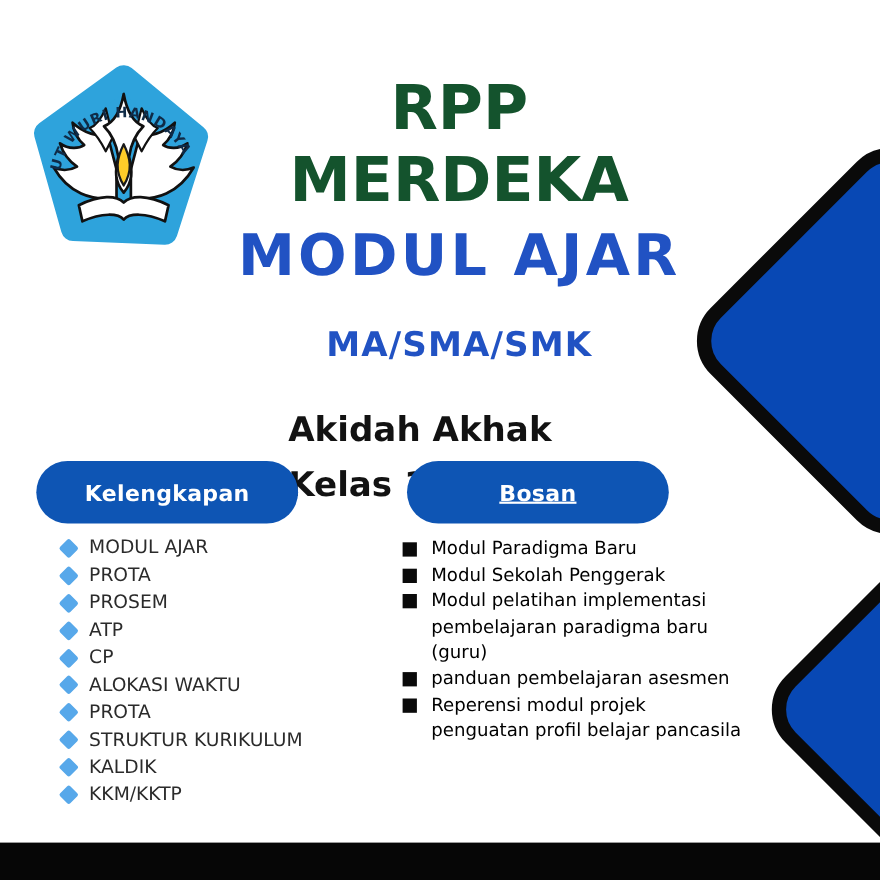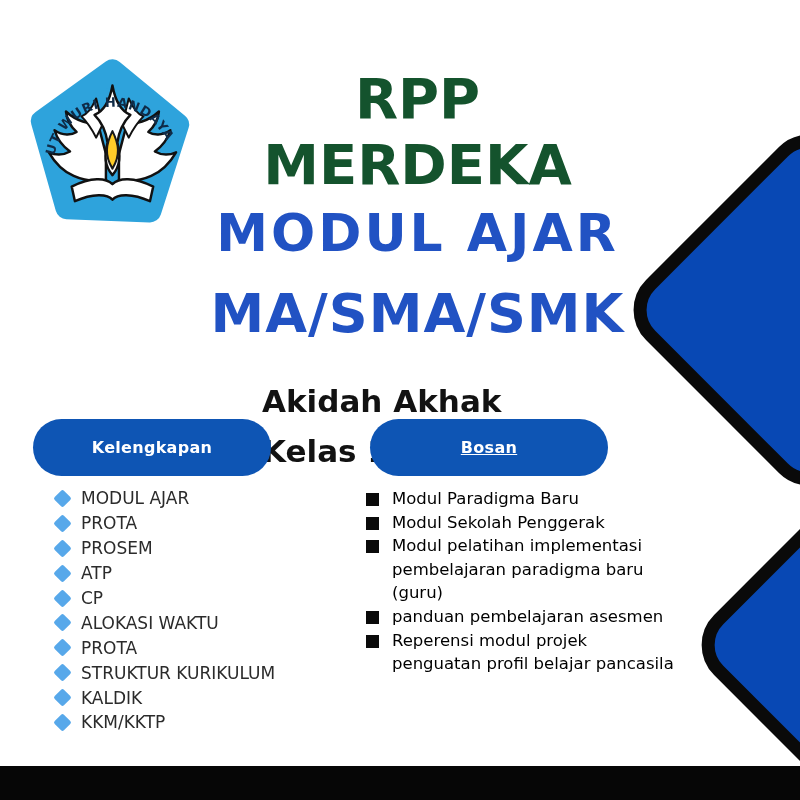--- a/index.html
+++ b/index.html
@@ -9,28 +9,28 @@
     margin:0 auto;
   }
   
   .deco{position:absolute;left:0;top:0;width:800px;height:800px;z-index:1;}
   
   .logo{position:absolute;left:26px;top:56px;width:168px;height:173px;z-index:2;}
   
   .header{position:absolute;left:195px;top:66px;width:445px;z-index:2;text-align:center;}
   .h-rpp{font-size:56px;font-weight:bold;color:#14532d;line-height:66px;letter-spacing:0;}
   .h-modul{font-size:52px;font-weight:bold;color:#2152C3;line-height:62px;letter-spacing:3px;margin-top:4px;}
-  .h-jenjang{font-size:54px;font-weight:bold;color:#2152C3;line-height:52px;letter-spacing:1px;margin-top:24px;}
-  .h-sub{margin-top:36px;padding-left:67px;text-align:left;}
+  .h-jenjang{font-size:31px;font-weight:bold;color:#2152C3;line-height:52px;letter-spacing:1px;margin-top:24px;}
+  .h-sub{margin-top:26px;padding-left:67px;text-align:left;}
   .h-sub div{font-size:31px;font-weight:bold;color:#121212;line-height:50px;}
   
   .pill{
     position:absolute;height:57px;border-radius:30px;background:#0E55B4;color:#ffffff;
     display:flex;align-items:center;justify-content:center;
-    font-size:16px;font-weight:bold;z-index:2;letter-spacing:.3px;
+    font-size:20px;font-weight:bold;z-index:2;letter-spacing:.3px;
   }
   .pill-left{left:33px;top:419px;width:238px;}
   .pill-right{left:370px;top:419px;width:238px;text-decoration:underline;}
   
   .k-list{position:absolute;left:56px;top:486px;z-index:2;}
   .k-item{display:flex;align-items:center;height:24.9px;}
   .diamond{width:13px;height:13px;background:#57A8EA;transform:rotate(45deg);border-radius:2px;margin-right:12px;flex:0 0 13px;}
   .k-label{font-size:17px;color:#2b2b2b;white-space:nowrap;}
   
   .b-list{position:absolute;left:366px;top:487px;width:322px;z-index:2;}

